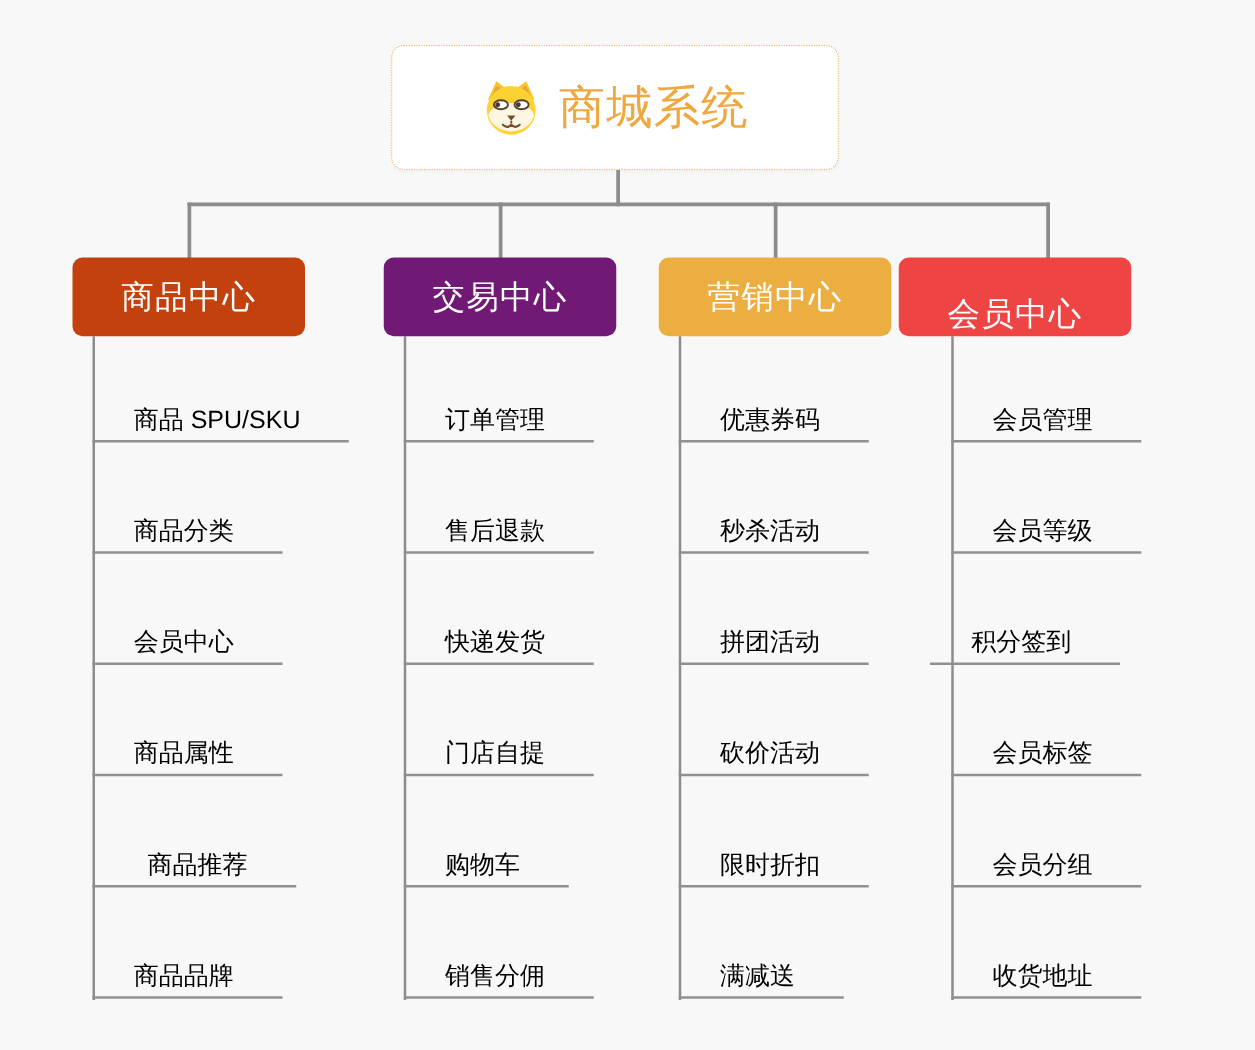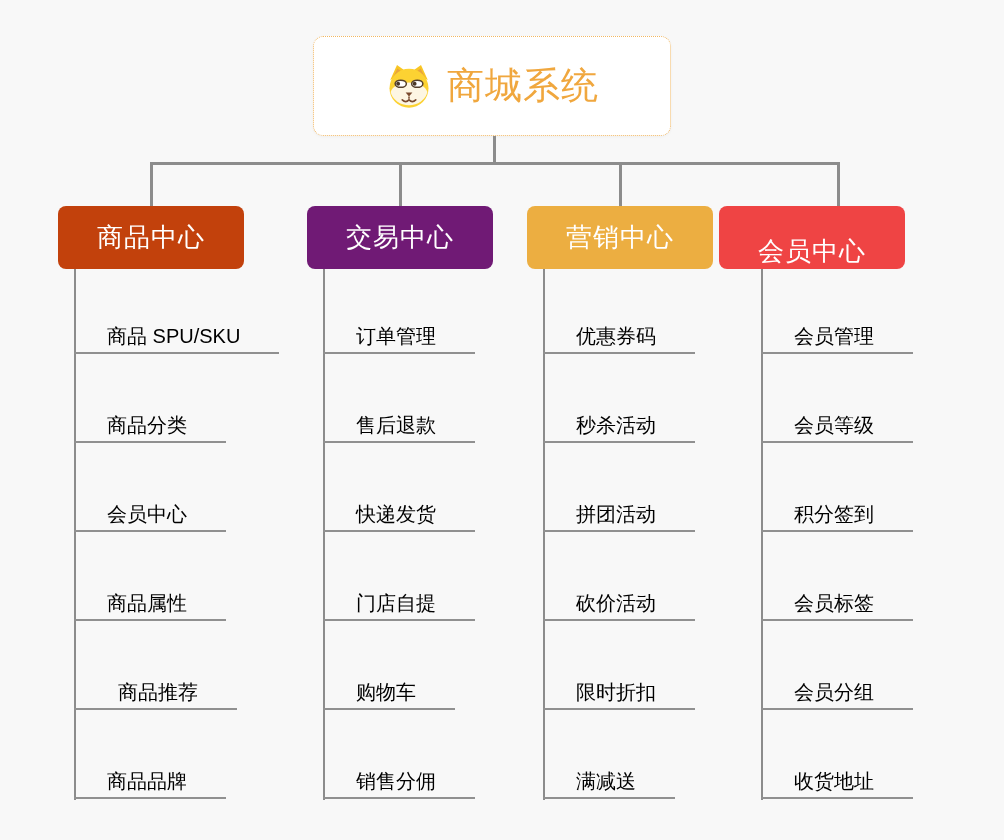--- a/index.html
+++ b/index.html
@@ -117,19 +117,19 @@
       <div class="child-item" style="left: 543px; top: 501px;">拼团活动</div>
       <div class="child-item" style="left: 543px; top: 590px; text-align: center;">砍价活动</div>
       <div class="child-item" style="left: 543px; top: 679px;">限时折扣</div>
       <div class="child-item" style="left: 543px; top: 768px;">满减送</div>
       <div class="branch-box" style="left: 719px; background: #ef4444; align-items: flex-end;">
         <span>会员中心</span>
       </div>
       <div class="trunk" style="left: 761px; top: 269px; height: 531px; background: rgb(140, 140, 140);"></div>
       <div class="child-item" style="left: 761px; top: 323px;">会员管理</div>
       <div class="child-item" style="left: 761px; top: 412px;">会员等级</div>
-      <div class="child-item" style="left: 761px; top: 501px;">积分签到</div>
+      <div class="child-item" style="left: 744px; top: 501px;">积分签到</div>
       <div class="child-item" style="left: 761px; top: 590px;">会员标签</div>
       <div class="child-item" style="left: 761px; top: 679px;">会员分组</div>
       <div class="child-item" style="left: 761px; top: 768px;">收货地址</div>
     </div>
 
 </div>
 
 </body></html>

